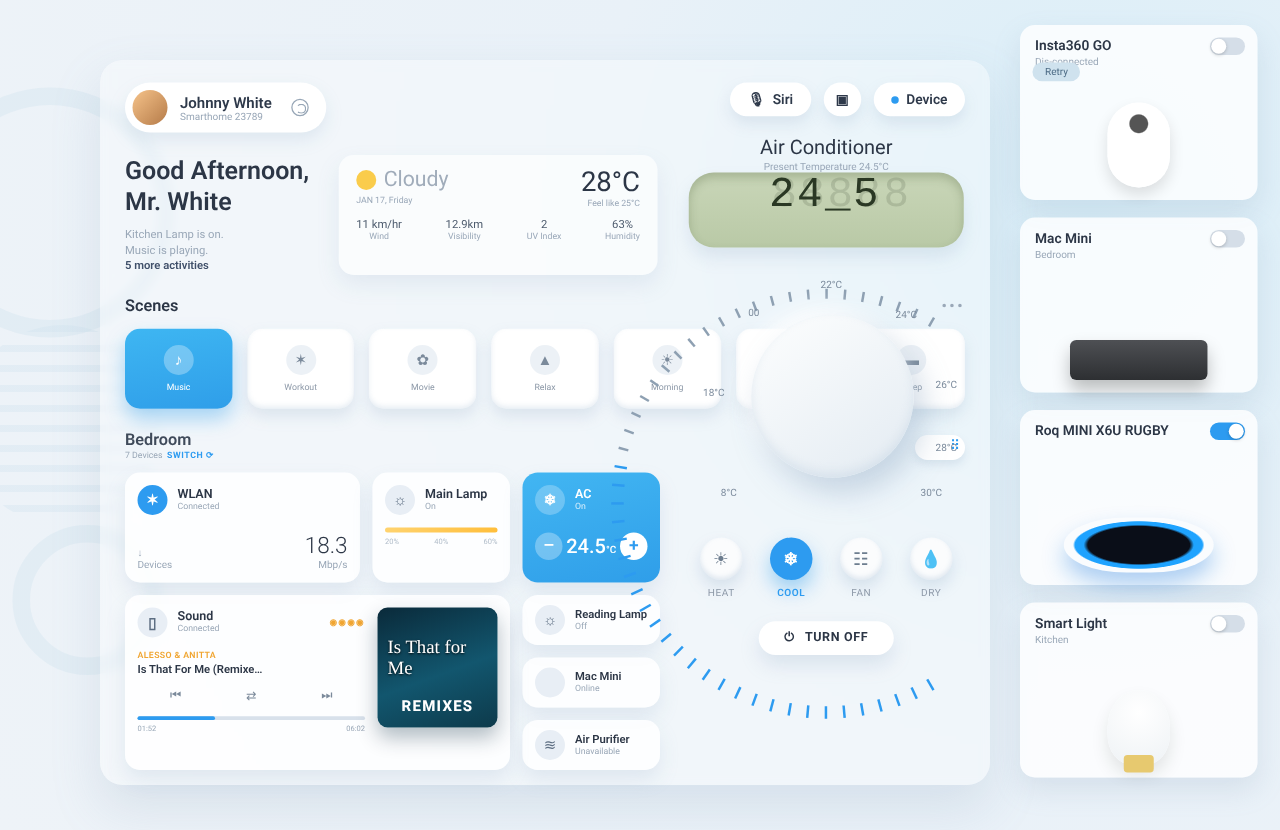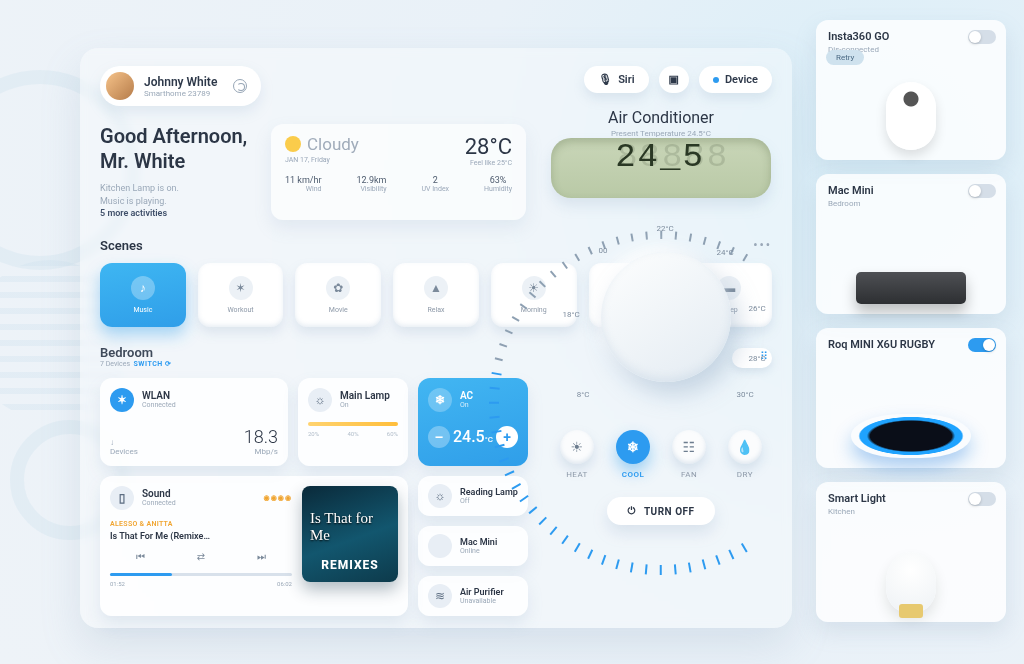--- a/index.html
+++ b/index.html
@@ -49,21 +49,21 @@
   }
   .wtop { display:flex; justify-content:space-between; align-items:flex-start; }
   .wcond { font-size:17px; color:#a0acba; display:flex; align-items:center; gap:6px; }
   .sun { width:16px; height:16px; border-radius:50%; background:#facc4b; }
   .wdate { font-size:7px; color:#9aa8b8; margin-top:2px; }
   .wtemp { font-size:22px; font-weight:400; color:#2c3646; }
   .wfeel { font-size:7px; color:#9aa8b8; }
   .wrow { display:flex; justify-content:space-between; margin-top:8px; }
   .wcell { text-align:center; }
   .wcell .v { font-size:9px; color:#4d5b6d; }
-  .wcell .l { font-size:7px; color:#9aa8b8;text-align:right; }
+  .wcell .l { font-size:7px; color:#9aa8b8; }
 
   h2.section { font-size:13px; font-weight:600; color:#2c3646; margin-top:18px; display:flex; align-items:center; justify-content:space-between;}
   .dots { letter-spacing:2px; color:#9aa8b8; font-size:12px; }
 
   .scenes-row { display:flex; gap:12px; margin-top:10px; }
   .scene {
     flex:1; height:64px; background:#fff; border-radius:12px;
     box-shadow:0 6px 12px rgba(120,150,180,.18), inset 0 -2px 4px rgba(180,200,220,.3);
     display:flex; flex-direction:column; align-items:center; justify-content:center; gap:6px;
     font-size:7px; color:#8d99a8;

